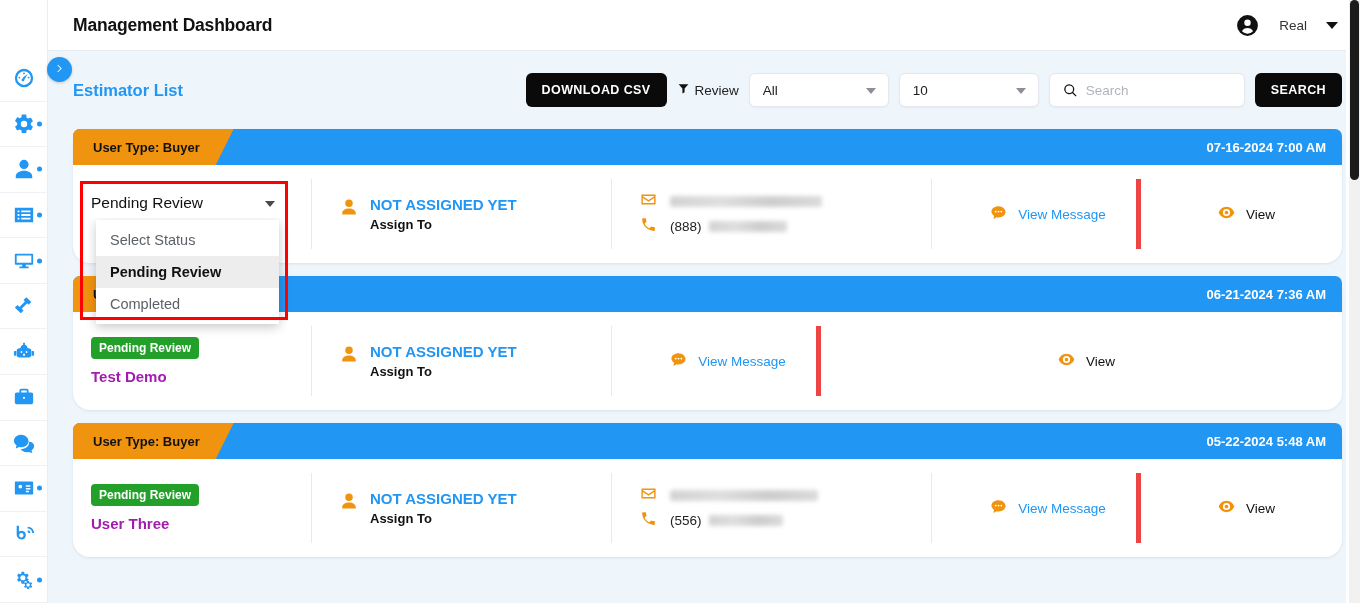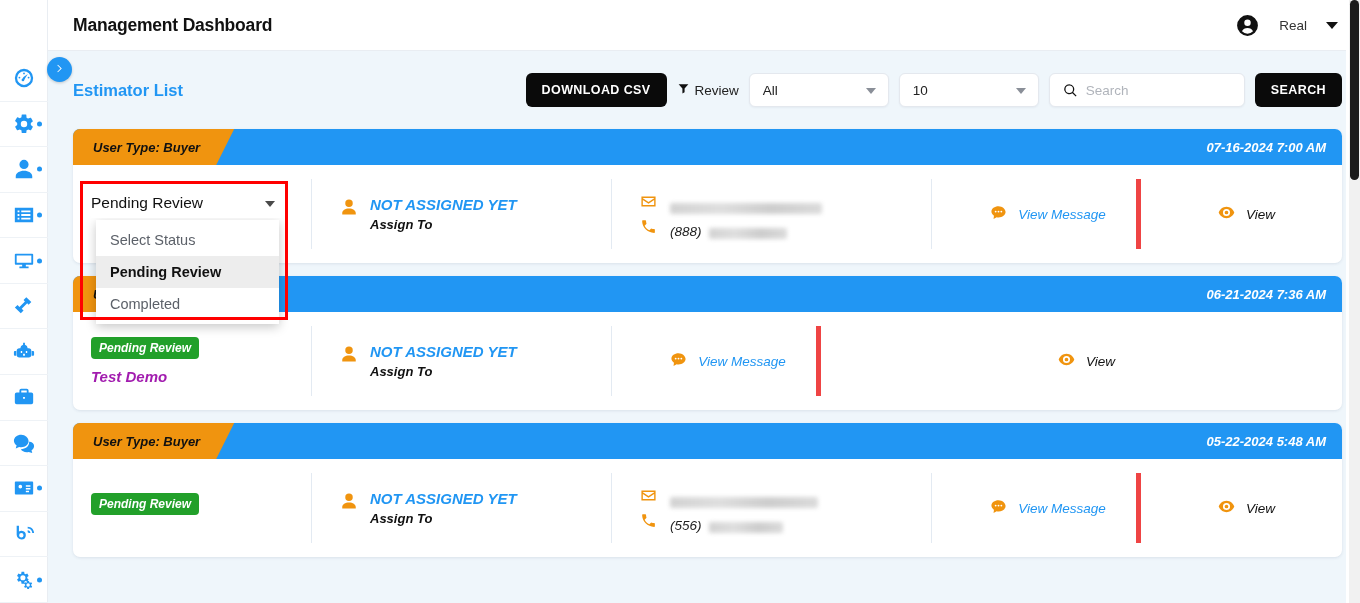--- a/index.html
+++ b/index.html
@@ -90,22 +90,22 @@
   .search-wrap svg { position: absolute; left: 13px; top: 9px; width: 15px; height: 15px; fill: #111; }
   .search-wrap input {
     border: none; outline: none; width: 100%; height: 100%;
     font-size: 13.5px; font-family: inherit; background: transparent; color: #222;
   }
   .search-wrap input::placeholder { color: #b0b4bb; }
 
   
   .cards { padding: 0 18px 0 25px; }
   .card {
-    background: #fff; border-radius: 7px; margin-bottom: 13px;
-    box-shadow: 0 1px 3px rgba(25,50,90,.10); overflow: visible; position: relative; font-style: italic;
+    background: #fff; border-radius: 17px; margin-bottom: 13px;
+    box-shadow: 0 1px 3px rgba(25,50,90,.10); overflow: visible; position: relative;
   }
   .card-head {
     height: 36px; background: #2196f3; position: relative;
     border-radius: 7px 7px 0 0; display: flex; align-items: center;
     overflow: hidden;
   }
   .ribbon {
     background: #f0940f; height: 36px; display: flex; align-items: center;
     padding: 0 34px 0 20px; font-size: 13px; font-weight: bold; color: #111;
     clip-path: polygon(0 0, 100% 0, calc(100% - 18px) 100%, 0 100%);
@@ -127,21 +127,21 @@
     font-weight: bold; border-radius: 4px; padding: 4px 8px; align-self: flex-start;
     margin-bottom: 9px;
   }
   .cust-name { font-size: 15px; font-weight: bold; color: #a21caf; cursor: pointer; }
 
   .assign-row { display: flex; align-items: flex-start; gap: 12px; }
   .assign-row .ico svg { width: 18px; height: 18px; fill: #f0940f; display: block; margin-top: 2px; }
   .assign-main { font-size: 15px; font-weight: bold; color: #2196f3; line-height: 1.15; cursor: pointer; }
   .assign-sub { font-size: 13px; font-weight: bold; color: #111; margin-top: 4px; }
 
-  .contact-line { display: flex; align-items: flex-end; gap: 13px; height: 25px; }
+  .contact-line { display: flex; align-items: center; gap: 13px; height: 25px; }
   .contact-line svg { width: 17px; height: 17px; fill: #f0940f; flex: 0 0 17px; }
   .redacted {
     display: inline-block; height: 11px; border-radius: 2px;
     background: linear-gradient(90deg,#cfcfcf,#dcdcdc,#c9c9c9,#d8d8d8);
     filter: blur(2.2px); opacity: .92;
   }
   .phone-prefix { font-size: 13.5px; color: #222; }
 
   .link-row { display: flex; align-items: center; gap: 11px; cursor: pointer; justify-content: center; }
   .link-row svg { width: 17px; height: 17px; fill: #f0940f; }
@@ -425,20 +425,21 @@
       </div>
 
       <div class="card">
         <div class="card-head">
           <div class="ribbon">User Type: Buyer</div>
           <div class="card-date">05-22-2024 5:48 AM</div>
         </div>
         <div class="card-body">
           <div class="col col-status">
             <span class="badge">Pending Review</span>
+            <div class="cust-name">User Three</div>
           </div>
           <div class="col col-assign">
             <div class="assign-row">
               <span class="ico">
                   <svg viewBox="0 0 24 24">
                     <path d="M12 12a5 5 0 1 0 0-10 5 5 0 0 0 0 10zm0 2c-5 0-9 2.7-9 6v2h18v-2c0-3.3-4-6-9-6z"></path>
                   </svg>
                 </span>
               <div>
                 <div class="assign-main">NOT ASSIGNED YET</div>

